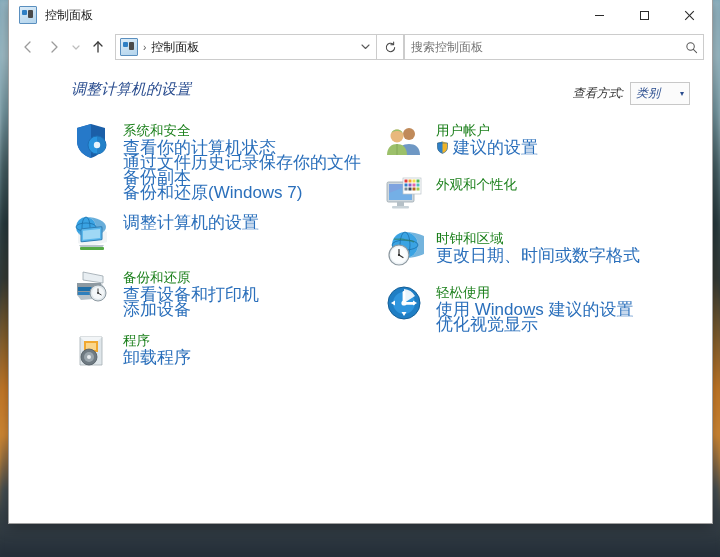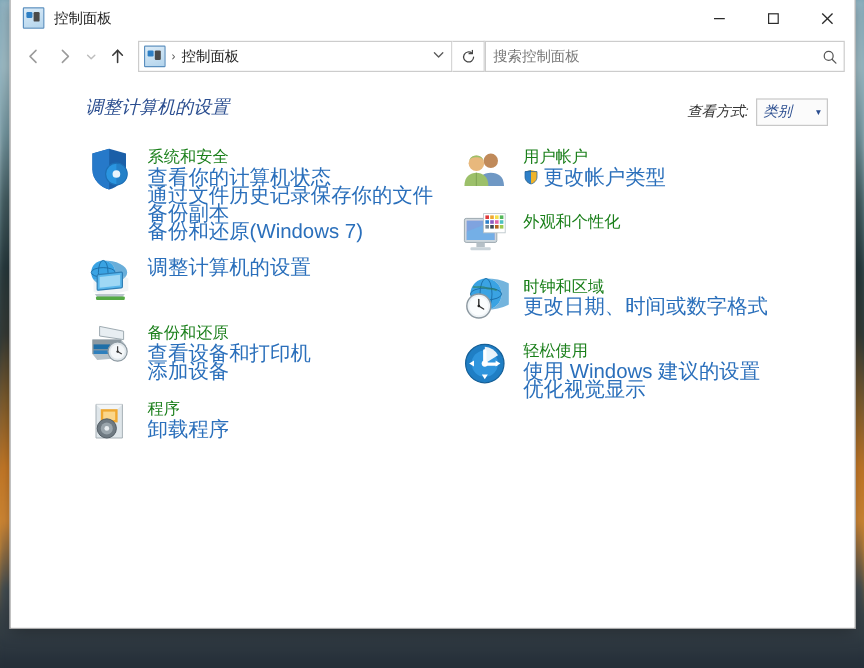--- a/index.html
+++ b/index.html
@@ -440,21 +440,21 @@
           <div class="cat-body">
             <div class="cat-title">用户帐户</div>
             <span class="cat-link with-shield">
               <span class="shield-mini">
                 <svg width="13" height="13" viewBox="0 0 13 13">
                   <path d="M1.5 2 L6.5 0.6 L11.5 2 L11.5 6.5 C11.5 9.6 9 11.6 6.5 12.4 C4 11.6 1.5 9.6 1.5 6.5 Z" fill="#f0b429"></path>
                   <path d="M6.5 0.6 L1.5 2 L1.5 6.5 C1.5 9.6 4 11.6 6.5 12.4 Z" fill="#2f80c8"></path>
                   <path d="M1.5 2 L11.5 2 L11.5 6.5 C11.5 9.6 9 11.6 6.5 12.4 C4 11.6 1.5 9.6 1.5 6.5 Z" fill="none" stroke="#1f5f9c" stroke-width="0.6"></path>
                 </svg>
               </span>
-              <span>更改帐户类型</span>
+              <span>建议的设置</span>
             </span>
           </div>
         </div>
 
         <div class="cat">
           <div class="cat-icon">
             <svg class="ico" viewBox="0 0 40 40">
               <rect x="3" y="7" width="27" height="20" rx="1.5" fill="#cfd8de" stroke="#9aa6ad" stroke-width="0.8"></rect>
               <rect x="5" y="9" width="23" height="16" fill="#9b7fd4"></rect>
               <path d="M5 9 L28 9 L28 25 L5 25 Z" fill="#7aa9e0" opacity="0.85"></path>

